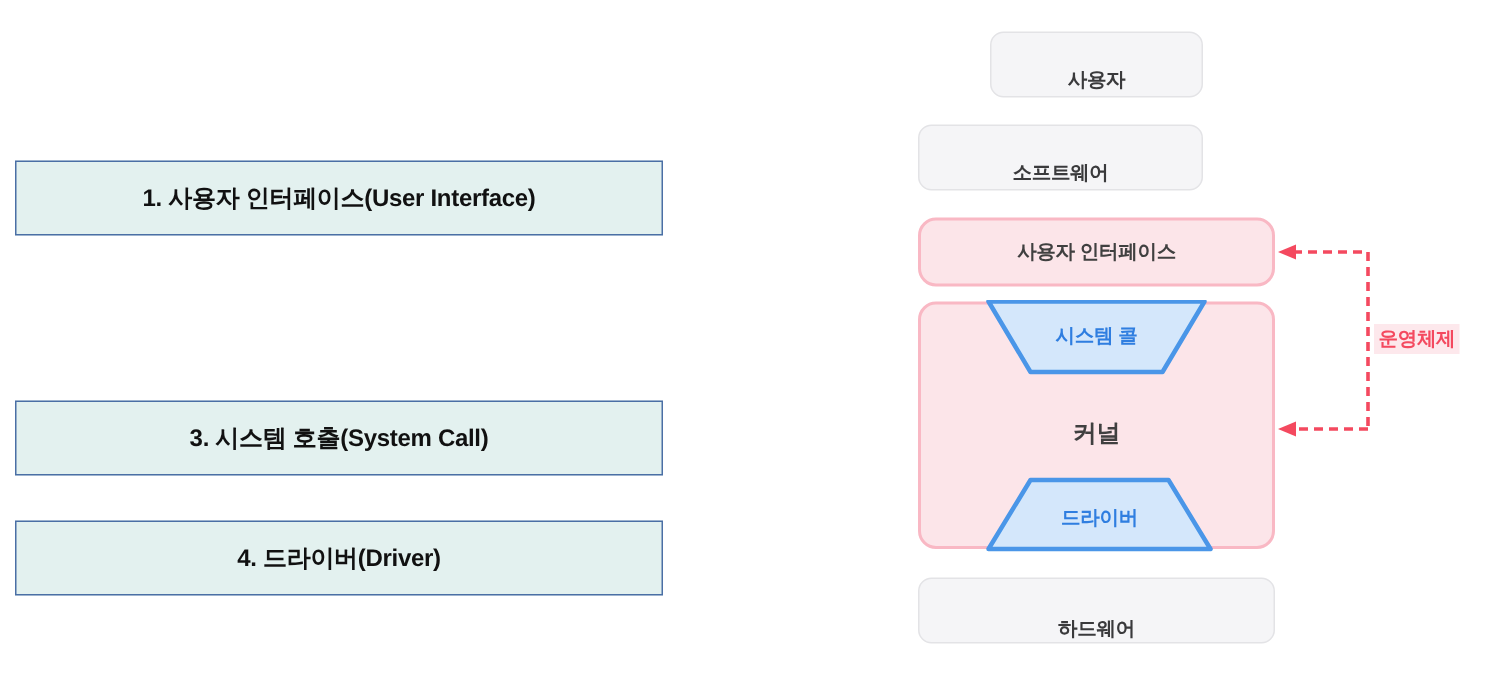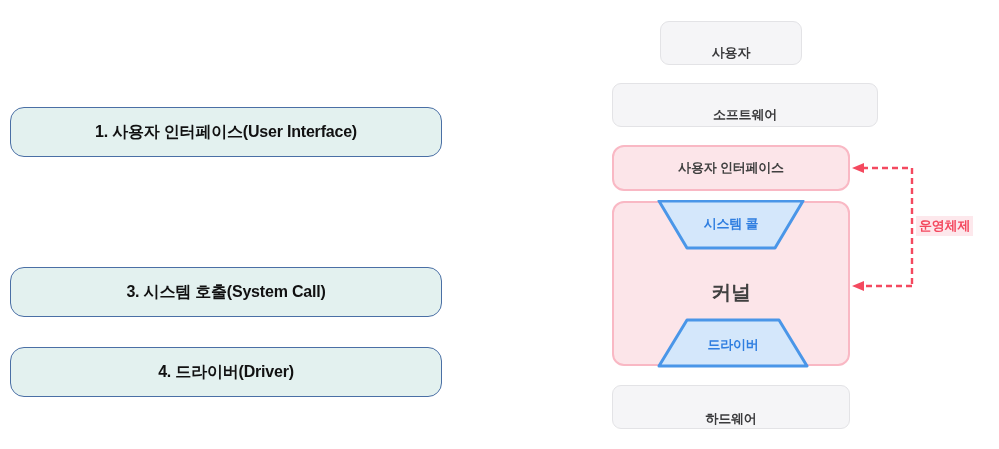--- a/index.html
+++ b/index.html
@@ -24,21 +24,21 @@
     height: 449px;
   }
   .left-box {
     position: absolute;
     left: 10px;
     width: 432px;
     height: 50px;
     box-sizing: border-box;
     background: #e3f1ef;
     border: 1.4px solid #4a6fa5;
-    border-radius: 14px;
+    border-radius: 0;
     display: flex;
     align-items: center;
     justify-content: center;
   }
   .left-box-label {
     font-size: 16px;
     font-weight: bold;
     color: #111111;
     letter-spacing: -0.2px;
     white-space: nowrap;
@@ -81,30 +81,30 @@
 
   
   .pink-box {
     background: #fce5e9;
     border: 2.5px solid #f9b8c4;
     border-radius: 12px;
   }
   .pink-box .stack-label { color: #404040; }
 
   #box-user      { left: 660px; top: 21px;  width: 142px; height: 44px; }
-  #box-software  { left: 612px; top: 83px;  width: 266px; height: 44px; text-align: right; }
+  #box-software  { left: 612px; top: 83px;  width: 190px; height: 44px; text-align: right; }
   #box-ui        { left: 612px; top: 145px; width: 238px; height: 46px; }
   #box-kernel    {
     left: 612px; top: 201px; width: 238px; height: 165px;
     align-items: flex-start;
     justify-content: center;
   }
   #box-kernel .stack-label {
     margin-top: 76px;
-    font-size: 20px;
+    font-size: 16px;
   }
   #box-hardware  { left: 612px; top: 385px; width: 238px; height: 44px; align-items: flex-end; }
 
   
   .trapezoid-wrap {
     position: absolute;
     display: flex;
     align-items: center;
     justify-content: center;
   }

